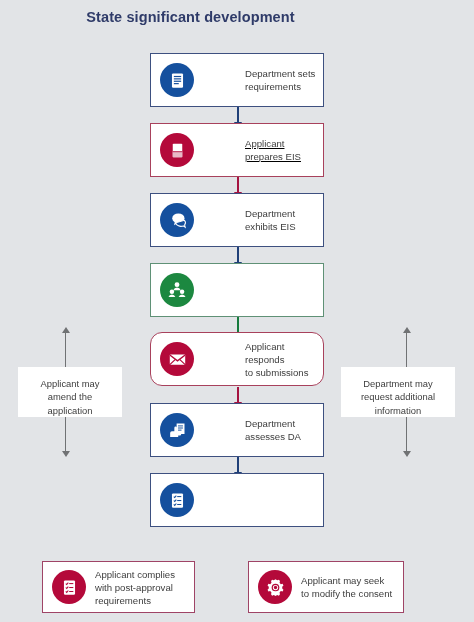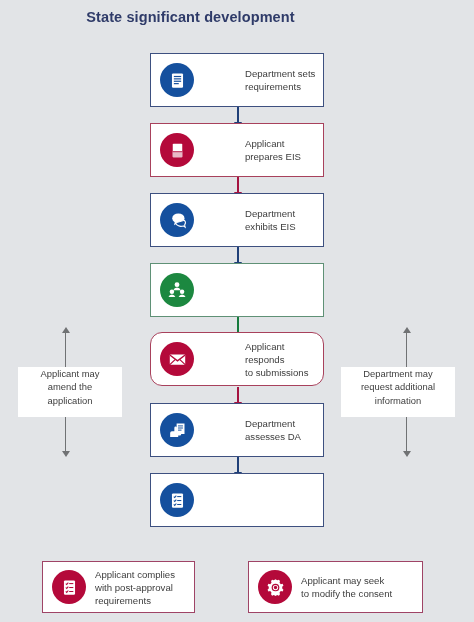--- a/index.html
+++ b/index.html
@@ -91,21 +91,21 @@
   .connector.red   .shaft { background: #a51340; }
   .connector.red   .head  { border-top: 7px solid #a51340; }
   .connector.green .shaft { background: #157a3c; }
   .connector.green .head  { border-top: 7px solid #157a3c; }
 
   
   .side-note {
     position: absolute;
     background: #ffffff;
     display: flex;
-    align-items: flex-start;
+    align-items: flex-end;
     justify-content: center;
     text-align: center;
   }
   .side-note .note-text {
     font-size: 9.4px;
     line-height: 13.4px;
     color: #3d3d3d;
     white-space: pre-line;
   }
 
@@ -181,21 +181,21 @@
       <rect x="7.4" y="6.2" width="9.2" height="1.5" fill="#15509e"></rect>
       <rect x="7.4" y="9.2" width="9.2" height="1.5" fill="#15509e"></rect>
       <rect x="7.4" y="12.2" width="9.2" height="1.5" fill="#15509e"></rect>
       <rect x="7.4" y="15.2" width="6.2" height="1.5" fill="#15509e"></rect>
     </svg>
   </span>
   <span class="box-label">Department sets
 requirements</span>
 </div>
 
-<div class="flow-box accent-red" style="top:123px;">
+<div class="flow-box accent-red" style="top:123px;text-decoration:underline;">
   <span class="icon-badge red">
     <svg width="19" height="19" viewBox="0 0 24 24">
       <rect x="6" y="3.5" width="12" height="17" rx="1" fill="#fff"></rect>
       <rect x="6" y="13.5" width="12" height="7" fill="#e8b9c6"></rect>
       <rect x="6" y="13.0" width="12" height="1.1" fill="#b4093a"></rect>
     </svg>
   </span>
   <span class="box-label">Applicant
 prepares EIS</span>
 </div>
@@ -303,21 +303,21 @@
       <rect x="11.6" y="11.4" width="5.2" height="1.3" fill="#b4093a"></rect>
       <path d="M7.3 17 l1.2 1.2 l2 -2.4" stroke="#b4093a" stroke-width="1.3" fill="none"></path>
       <rect x="11.6" y="16.4" width="5.2" height="1.3" fill="#b4093a"></rect>
     </svg>
   </span>
   <span class="box-label">Applicant complies
 with post-approval
 requirements</span>
 </div>
 
-<div class="bottom-box" style="left:248px;top:561px;width:175px;">
+<div class="bottom-box" style="left:248px;top:561px;width:156px;">
   <span class="icon-badge red">
     <svg width="21" height="21" viewBox="0 0 24 24">
       <path d="M12 2.6 l1.9 1.0 l2.0 -0.6 l1.2 1.7 l-0.5 2.0 l1.5 1.5 l2.0 -0.5 l1.0 1.9 l-1.4 1.5 l0 2.1 l1.4 1.5 l-1.0 1.9 l-2.0 -0.5 l-1.5 1.5 l0.5 2.0 l-1.2 1.7 l-2.0 -0.6 l-1.9 1.0 l-1.9 -1.0 l-2.0 0.6 l-1.2 -1.7 l0.5 -2.0 l-1.5 -1.5 l-2.0 0.5 l-1.0 -1.9 l1.4 -1.5 l0 -2.1 l-1.4 -1.5 l1.0 -1.9 l2.0 0.5 l1.5 -1.5 l-0.5 -2.0 l1.2 -1.7 l2.0 0.6 Z" fill="#fff"></path>
       <circle cx="12" cy="12" r="4.4" fill="#b4093a"></circle>
       <circle cx="12" cy="12" r="3.0" fill="#fff"></circle>
       <circle cx="12" cy="12" r="1.9" fill="#b4093a"></circle>
     </svg>
   </span>
   <span class="box-label">Applicant may seek
 to modify the consent</span>

